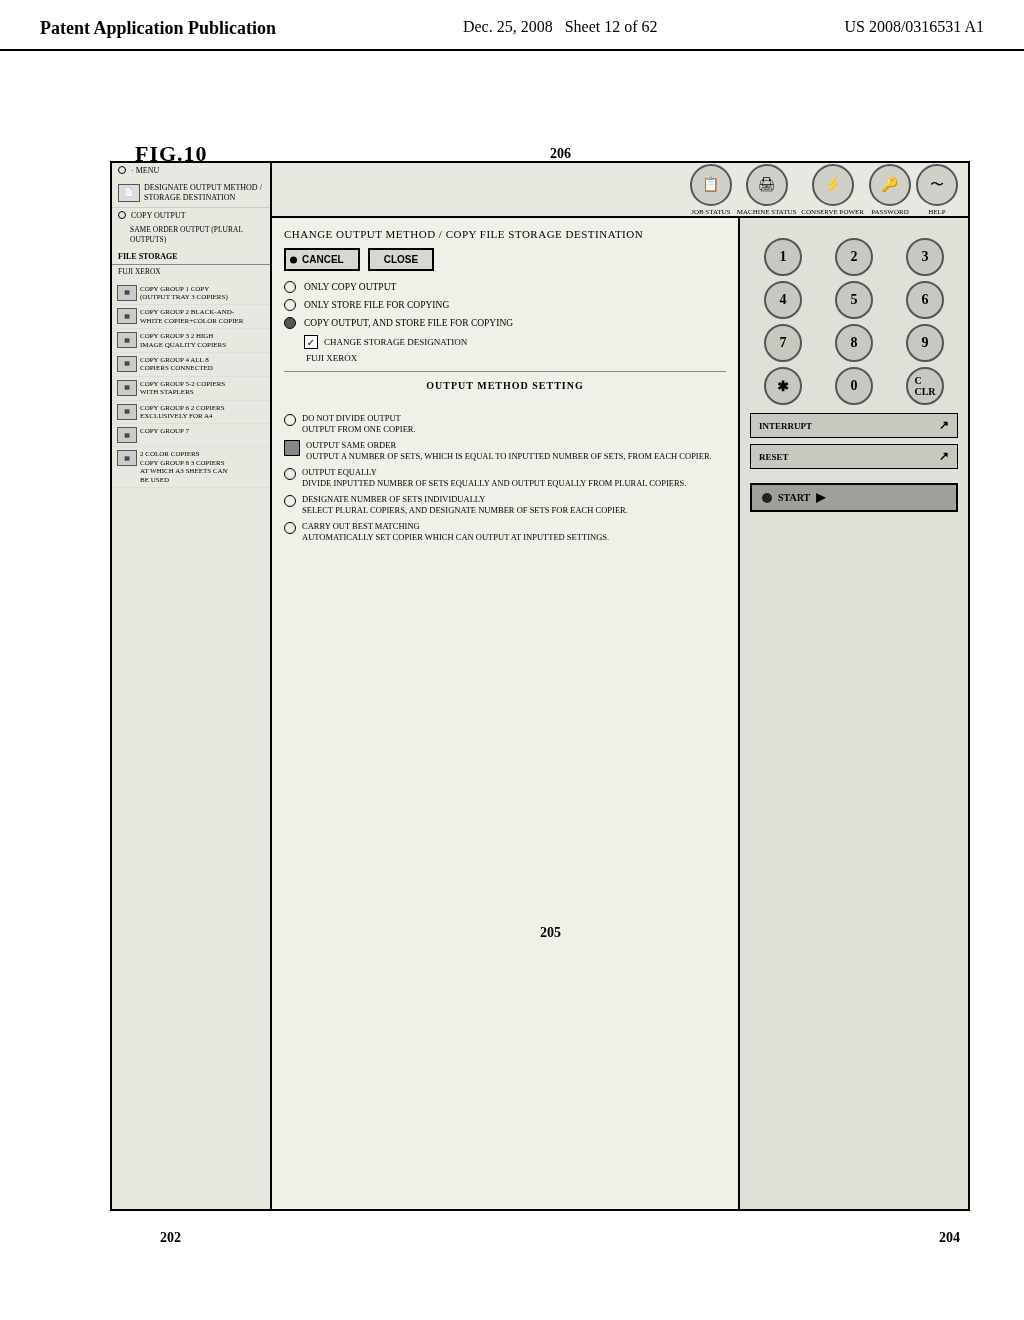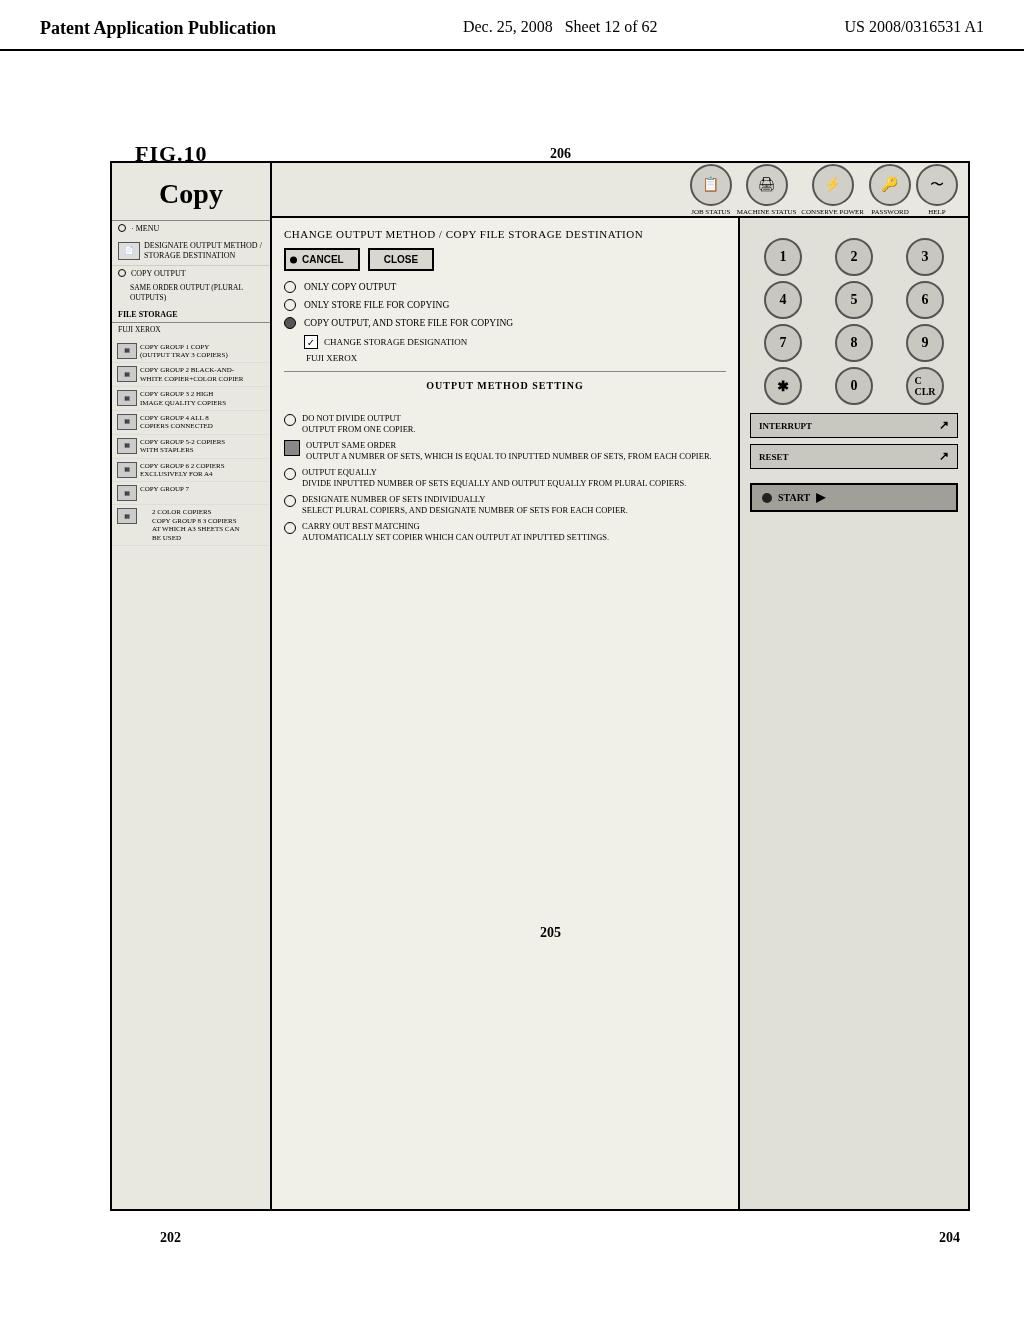--- a/index.html
+++ b/index.html
@@ -405,21 +405,20 @@
 </div>
 
 <div class="main">
   <div class="diagram-container">
 
     <div class="fig-label">FIG.10</div>
 
     <div class="copier-panel">
 
       <div class="left-sidebar">
-        <div class="copy-title">Copy</div>
 
         <div class="menu-bullet">
           <div class="bullet-dot"></div>
           <span>· MENU</span>
         </div>
 
         <div class="menu-item">
           <div class="menu-icon">📄</div>
           <div class="menu-text">DESIGNATE OUTPUT METHOD / STORAGE DESTINATION</div>
         </div>
@@ -457,21 +456,21 @@
           <div class="sidebar-list-item">
             <div class="list-icon">▦</div>
             <div style="font-size:7px; line-height:1.2;">COPY GROUP 6  2 COPIERS<br>EXCLUSIVELY FOR A4</div>
           </div>
           <div class="sidebar-list-item">
             <div class="list-icon">▦</div>
             <div style="font-size:7px; line-height:1.2;">COPY GROUP 7</div>
           </div>
           <div class="sidebar-list-item">
             <div class="list-icon">▦</div>
-            <div style="font-size:7px; line-height:1.2;margin-left:12px;">2 COLOR COPIERS<br>COPY GROUP 8  3 COPIERS<br>AT WHICH A3 SHEETS CAN<br>BE USED</div>
+            <div style="font-size:7px; line-height:1.2;">2 COLOR COPIERS<br>COPY GROUP 8  3 COPIERS<br>AT WHICH A3 SHEETS CAN<br>BE USED</div>
           </div>
         </div>
       </div>
 
       <div class="top-toolbar">
         <div class="toolbar-btn">
           <div class="toolbar-btn-circle">📋</div>
           <div class="toolbar-btn-label">JOB STATUS</div>
         </div>
         <div class="toolbar-btn">

